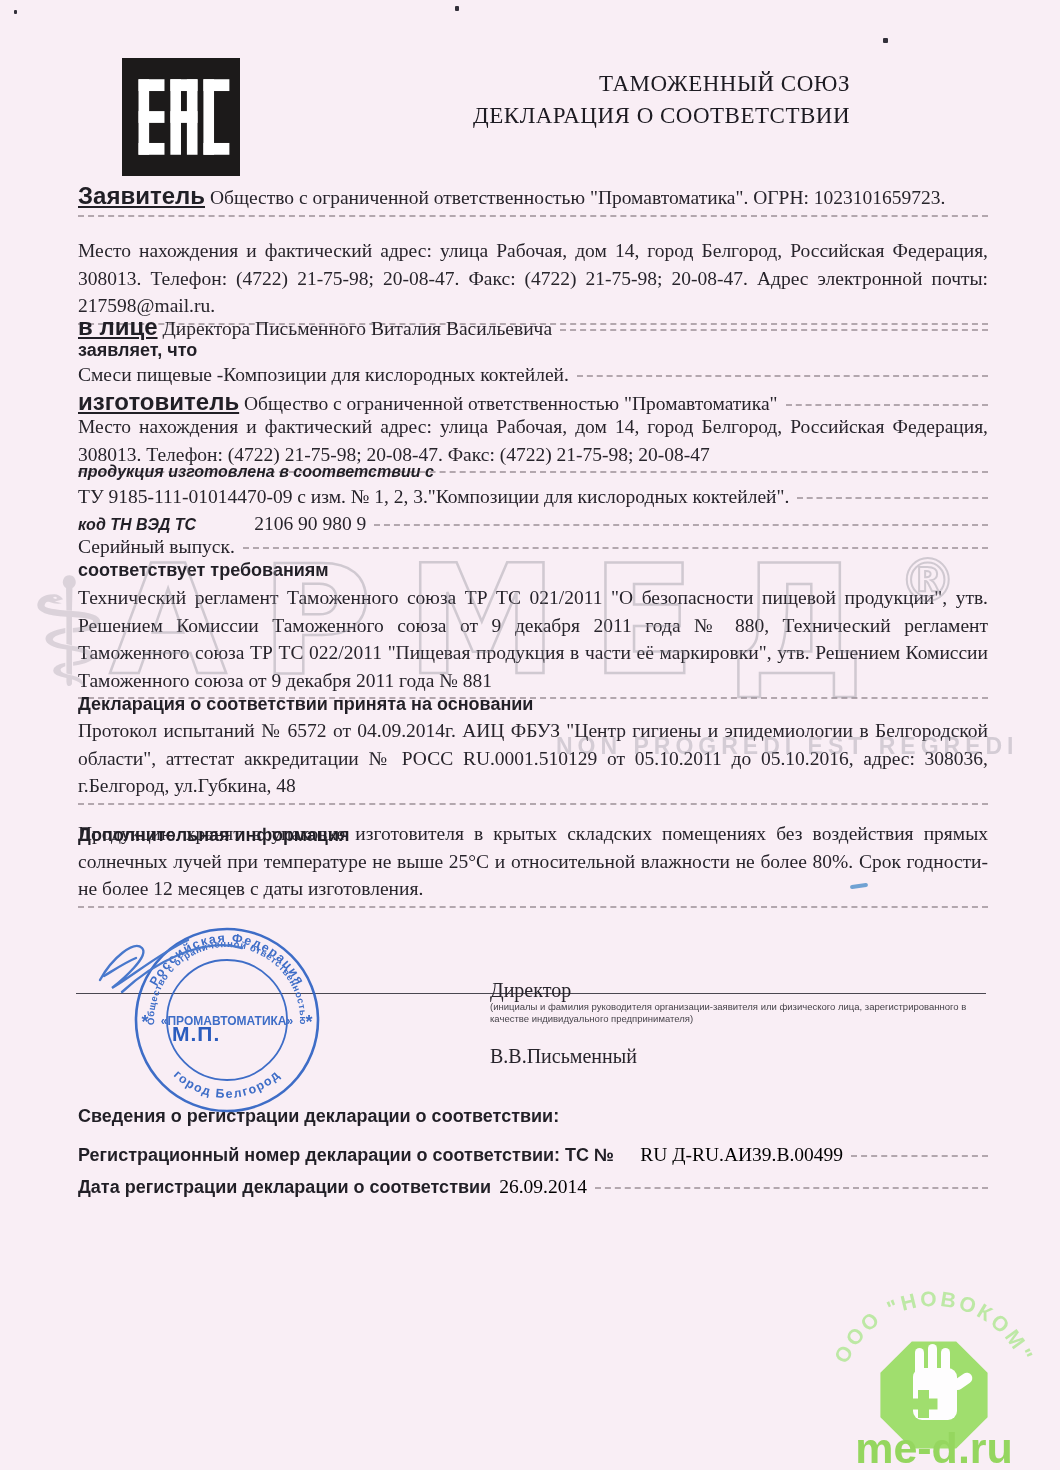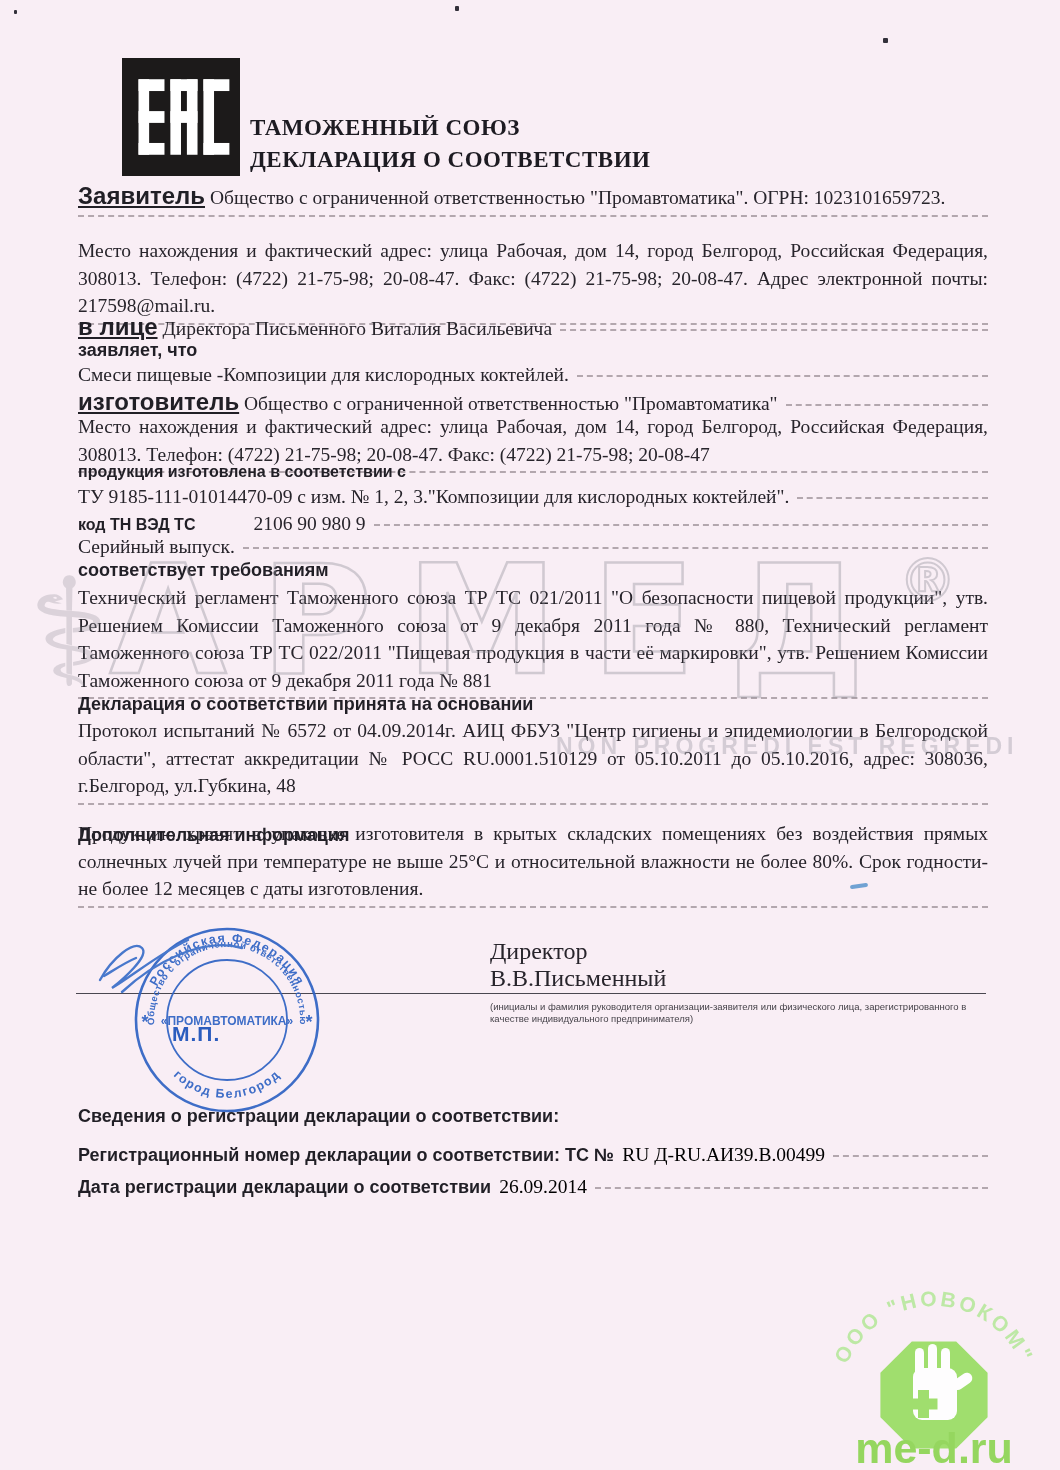--- a/index.html
+++ b/index.html
@@ -2,38 +2,38 @@
 <html><head>
 <meta charset="utf-8">
 <style>
   * { margin:0; padding:0; box-sizing:border-box; }
   html,body { width:1060px; }
   body { font-family:"Liberation Serif","DejaVu Serif",serif; }
   .page { position:relative; width:1060px; height:1470px; background:#f9eef5; overflow:hidden; }
 
   
   .eac { position:absolute; left:122px; top:58px; width:118px; height:118px; background:#1c1a1a; }
-  .titles { position:absolute; left:250px; top:68px; width:600px; text-align:left;
-            font-weight:bold; font-size:23px; color:#1d1b22; letter-spacing:.5px; line-height:32px;margin-top:44px; }
+  .titles { position:absolute; left:250px; top:68px; width:600px; text-align:right;
+            font-weight:normal; font-size:23px; color:#1d1b22; letter-spacing:.5px; line-height:32px; }
 
   
   .grp { position:absolute; left:78px; width:910px; color:#27242b; }
   .ser { font-size:19.5px; line-height:27.5px; text-align:justify; }
   .lbl { font-family:"Liberation Sans","DejaVu Sans",sans-serif; font-weight:bold; font-size:24px; color:#211f26;text-decoration:underline; }
-  .lbl-sm { font-family:"Liberation Sans","DejaVu Sans",sans-serif; font-weight:bold; font-size:16px; color:#211f26; }
+  .lbl-sm { font-family:"Liberation Sans","DejaVu Sans",sans-serif; font-weight:bold; font-size:16px; color:#211f26;font-style:italic; }
   .hdg { font-family:"Liberation Sans","DejaVu Sans",sans-serif; font-weight:bold; font-size:18px; color:#211f26; }
   .dash-row { border-bottom:2px dashed #b3a7ae; height:3px; margin-top:2px; }
   .flexline { display:flex; align-items:baseline; }
   .dash-fill { flex:1; border-bottom:2px dashed #b3a7ae; height:2px; margin-left:8px; transform:translateY(-4px); }
   .gap40 { display:inline-block; width:58px; }
 
   
   .sig-line { position:absolute; left:76px; top:993px; width:910px; border-top:1.5px solid #4a4750; }
   .director-block { position:absolute; left:490px; top:938px; width:500px; }
-  .director-block .t { font-size:24px; line-height:27px; color:#27242b; }
+  .director-block .t { font-size:20px; line-height:27px; color:#27242b;margin-top:39px; }
   .fineprint { position:absolute; left:490px; top:1001px; width:480px;
                font-family:"Liberation Sans","DejaVu Sans",sans-serif; font-size:9.5px;
                line-height:12px; color:#46434a; }
   .mp { position:absolute; left:172px; top:1022px; font-family:"Liberation Sans","DejaVu Sans",sans-serif;
         font-weight:bold; font-size:21px; color:#2b5cbe; letter-spacing:1px; }
   .stamp-svg { position:absolute; left:92px; top:918px; opacity:.92; }
   .pen-mark { position:absolute; left:850px; top:884px; width:18px; height:4px; background:#4d8ecb;
               border-radius:2px; transform:rotate(-8deg); opacity:.8; }
 
   
@@ -199,21 +199,21 @@
       <path d="M 30,74 C 60,46 110,18 150,30"></path>
       <path d="M 12,58 C 22,52 34,44 44,40"></path>
     </g>
   </svg>
   <div class="mp">М.П.</div>
 
   <div class="reg-heading hdg grp" style="position:absolute">Сведения о регистрации декларации о соответствии:</div>
 
   <div class="reg1 flexline">
     <span class="hdg" style="white-space:nowrap">Регистрационный номер декларации о соответствии: ТС №</span>
-    <span class="reg-val" style="white-space:nowrap;margin-left:8px">RU Д-RU.АИ39.В.00499</span>
+    <span class="reg-val" style="white-space:nowrap;margin-left:26px">RU Д-RU.АИ39.В.00499</span>
     <span class="dash-fill"></span>
   </div>
 
   <div class="reg2 flexline">
     <span class="hdg" style="white-space:nowrap">Дата регистрации декларации о соответствии</span>
     <span class="reg-val" style="white-space:nowrap;margin-left:8px">26.09.2014</span>
     <span class="dash-fill"></span>
   </div>
 
   <div class="wm-armed">

